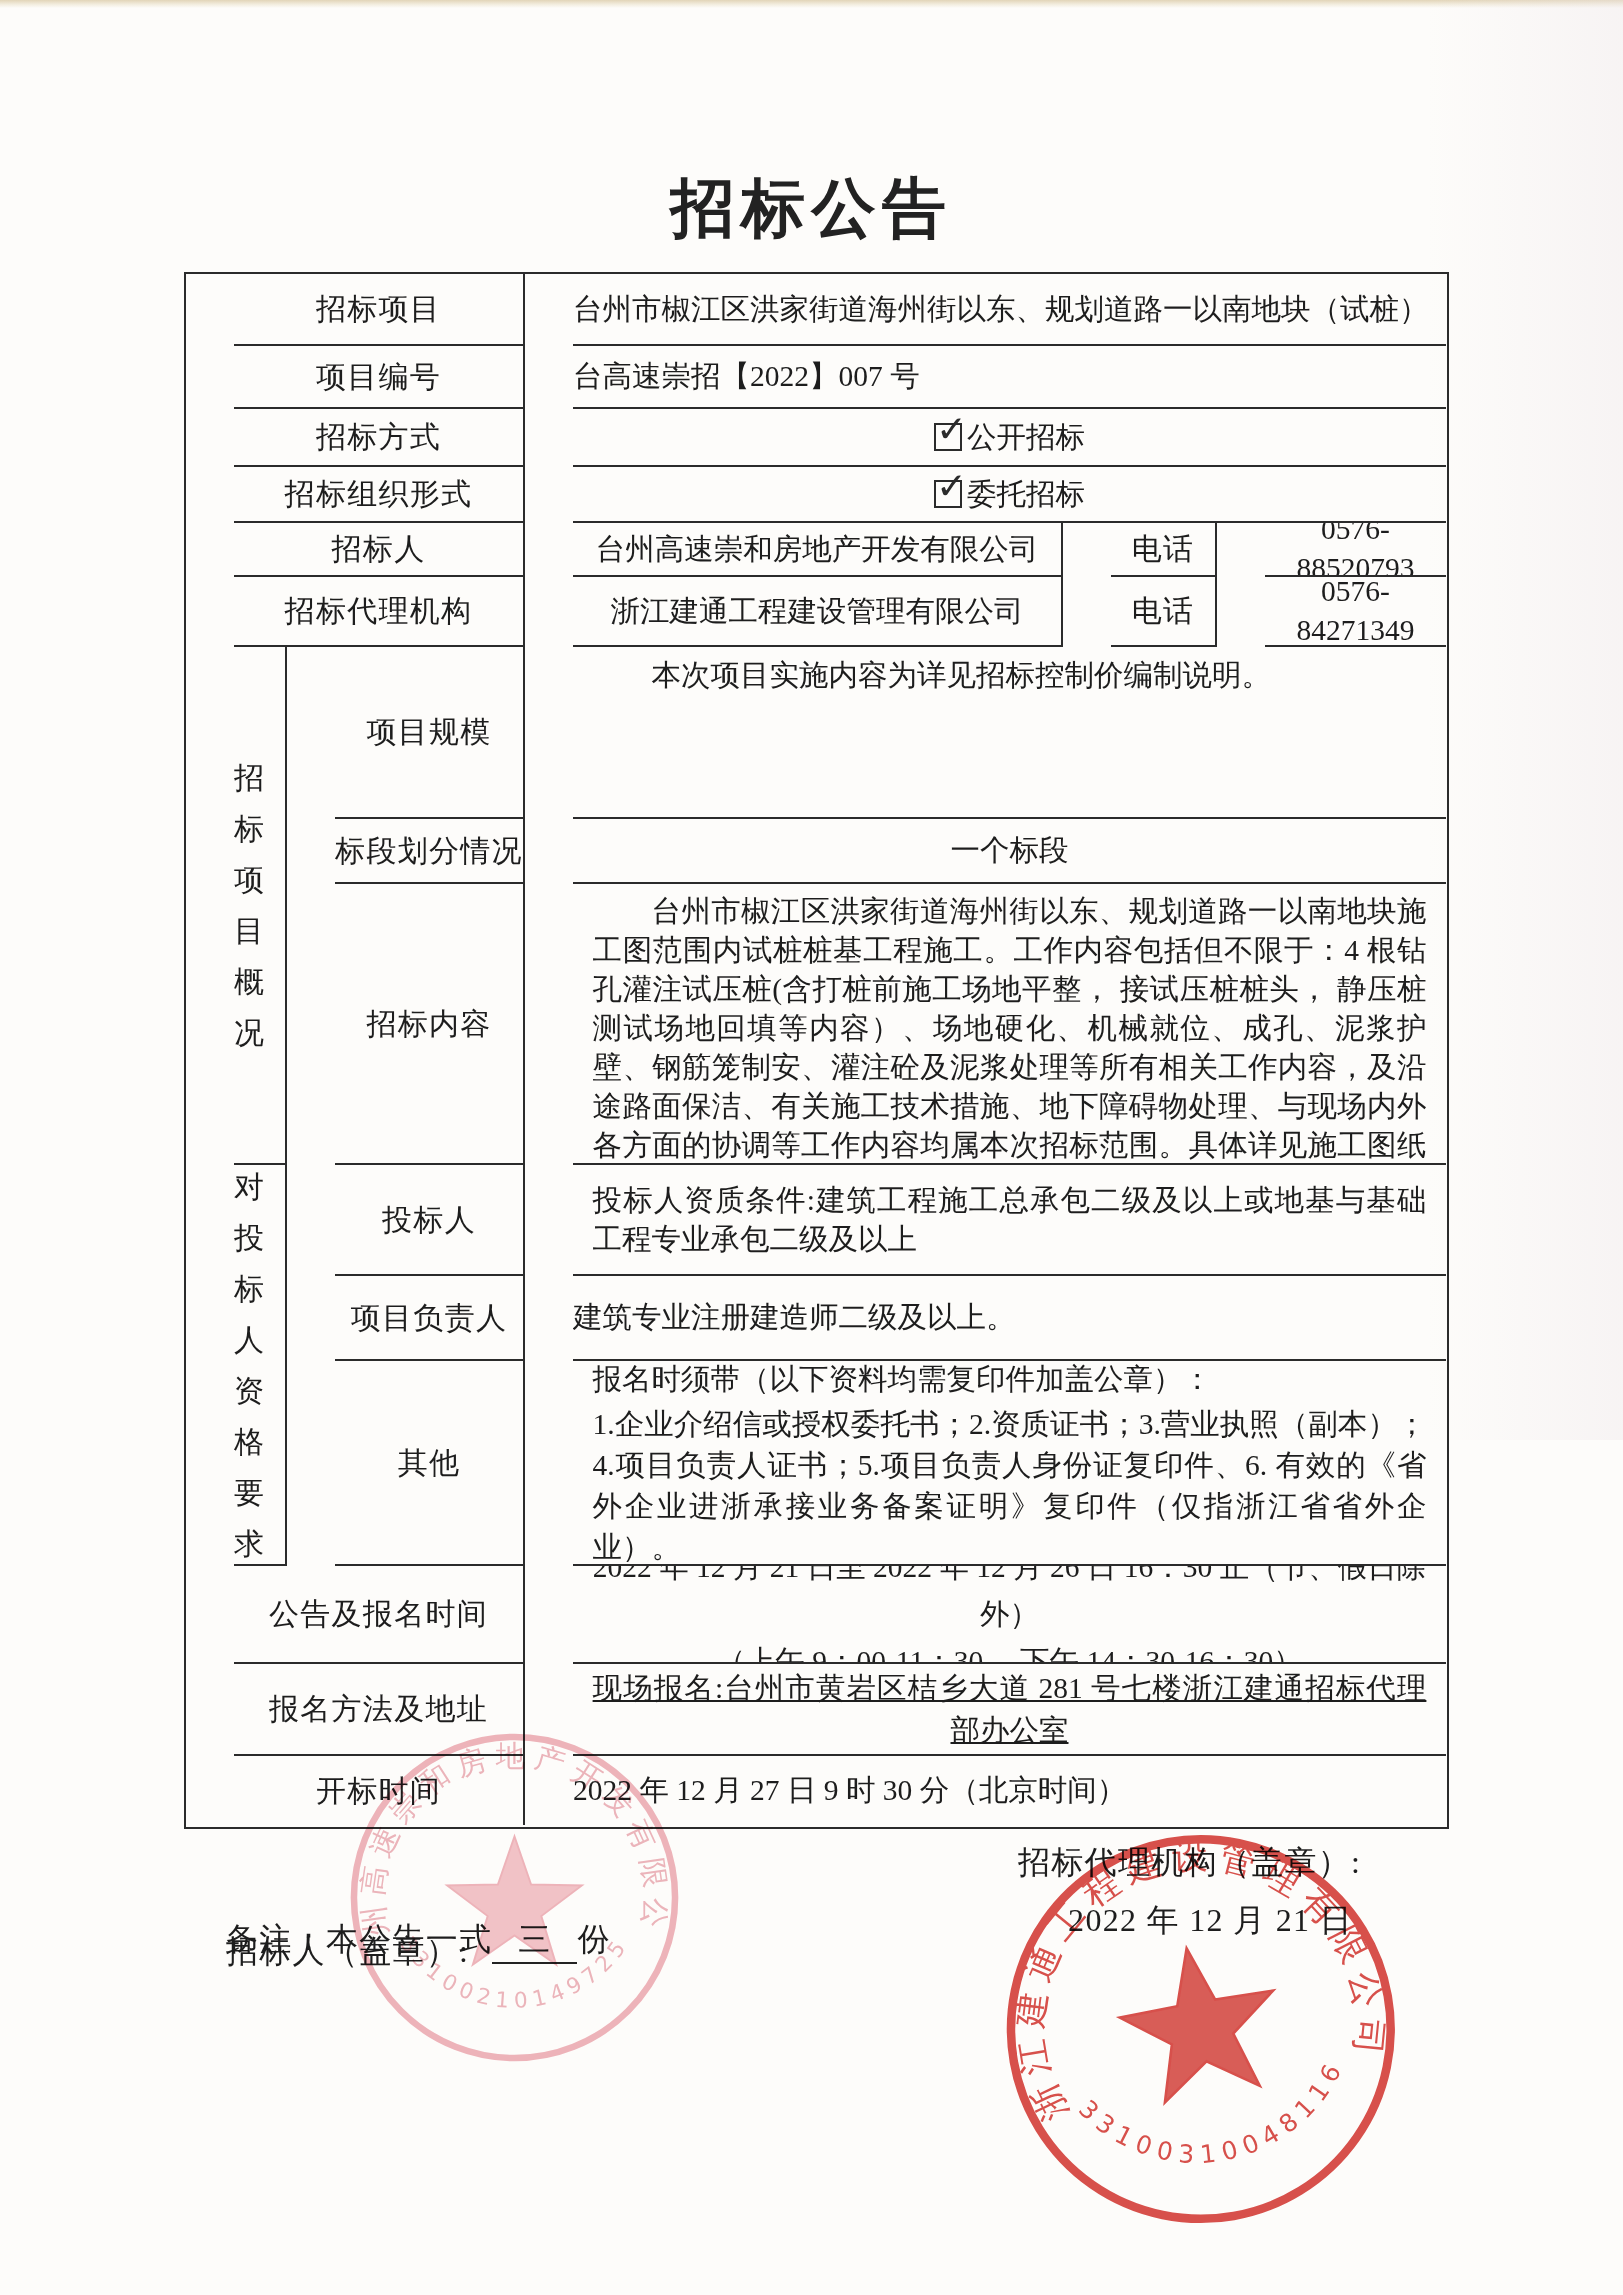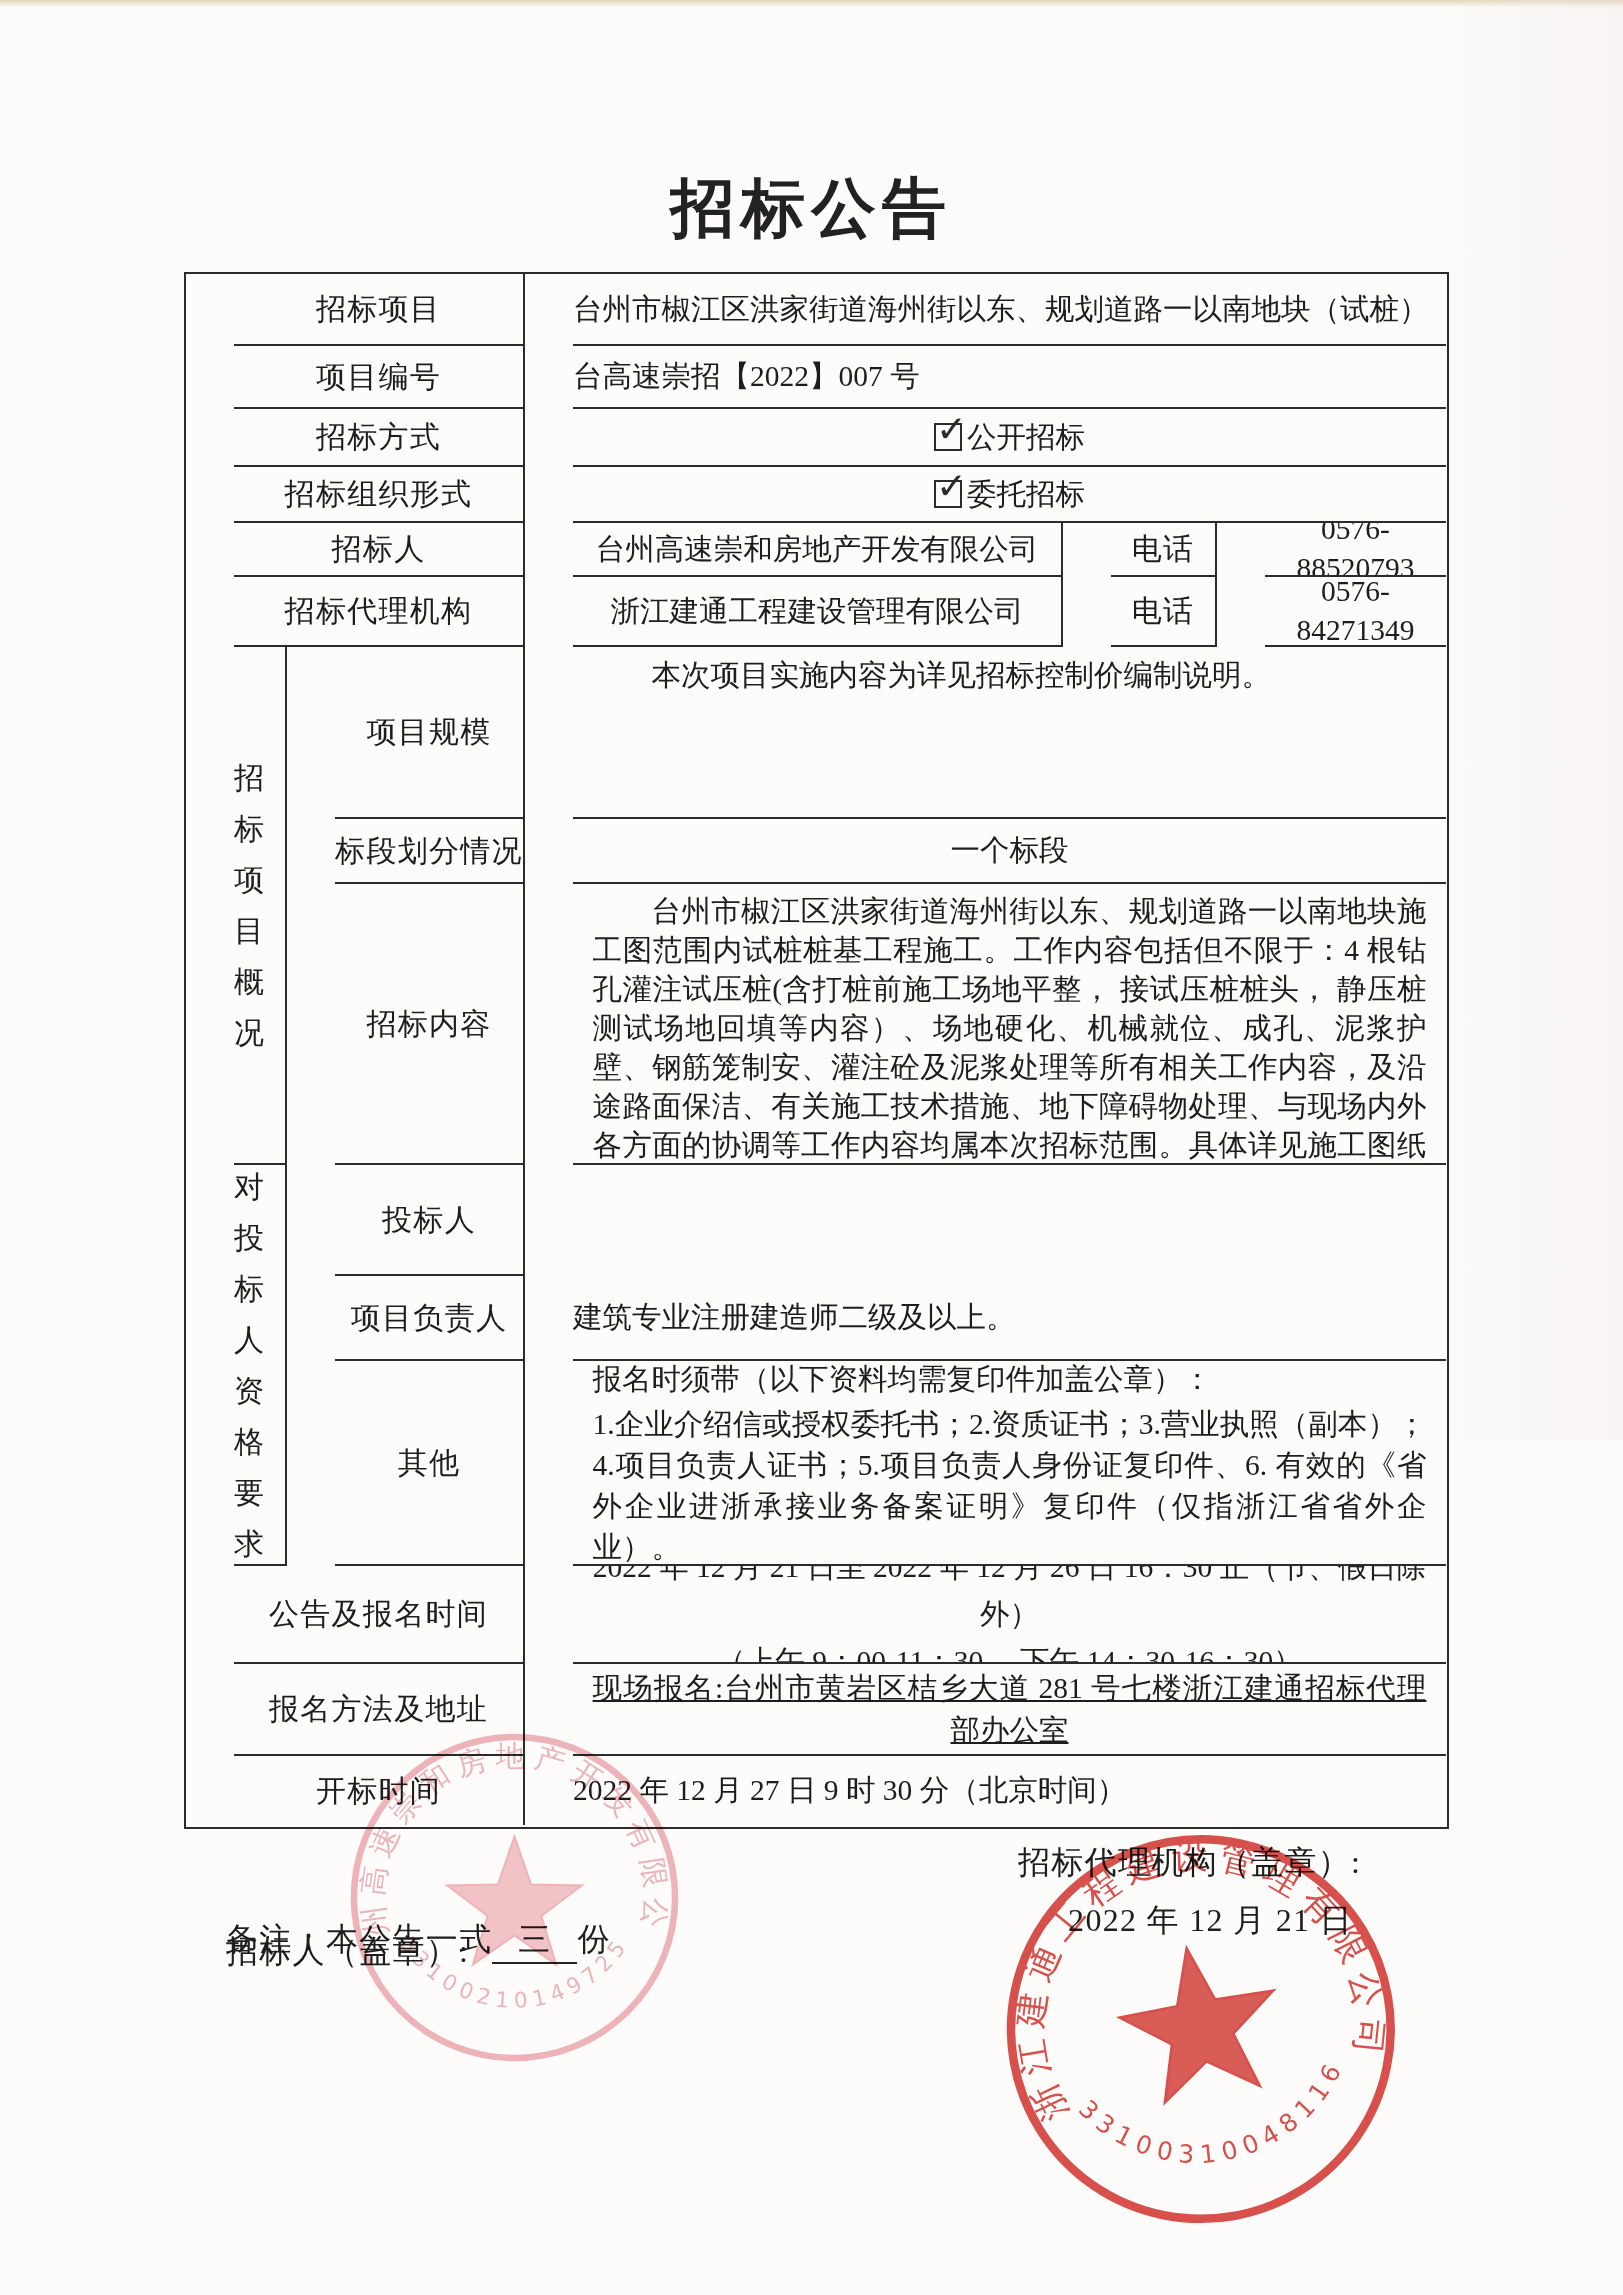--- a/index.html
+++ b/index.html
@@ -157,20 +157,23 @@
     </div>
 
     <div class="cell vlbl" style="grid-area:10/1/13/2">
       <div>对投</div>
       <div>标人</div>
       <div>资格</div>
       <div>要求</div>
     </div>
 
     <div class="cell lbl" style="grid-area:10/2/11/3">投标人</div>
+    <div class="cell par r10 nr" style="grid-area:10/3/11/6">
+      <p>投标人资质条件:建筑工程施工总承包二级及以上或地基与基础工程专业承包二级及以上</p>
+    </div>
 
     <div class="cell lbl" style="grid-area:11/2/12/3">项目负责人</div>
     <div class="cell val-left nr" style="grid-area:11/3/12/6">建筑专业注册建造师二级及以上。</div>
 
     <div class="cell lbl" style="grid-area:12/2/13/3">其他</div>
     <div class="cell par r12 nr" style="grid-area:12/3/13/6">
       <p>报名时须带（以下资料均需复印件加盖公章）：</p>
       <p>1.企业介绍信或授权委托书；2.资质证书；3.营业执照（副本）； 4.项目负责人证书；5.项目负责人身份证复印件、6. 有效的《省外企业进浙承接业务备案证明》复印件（仅指浙江省省外企业）。</p>
     </div>
 

